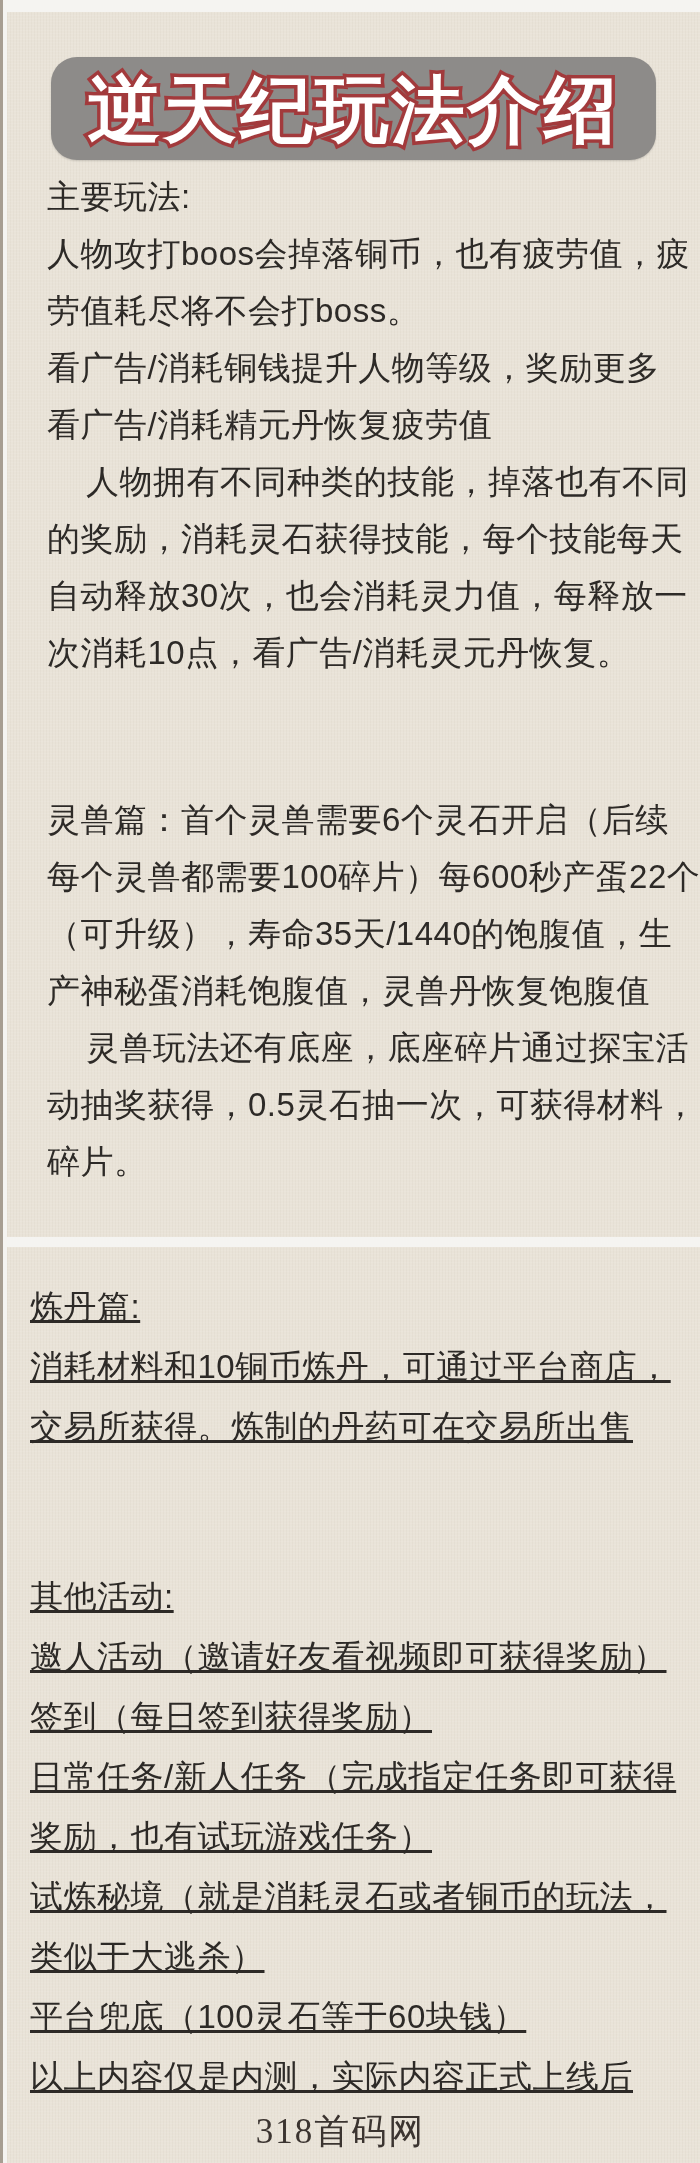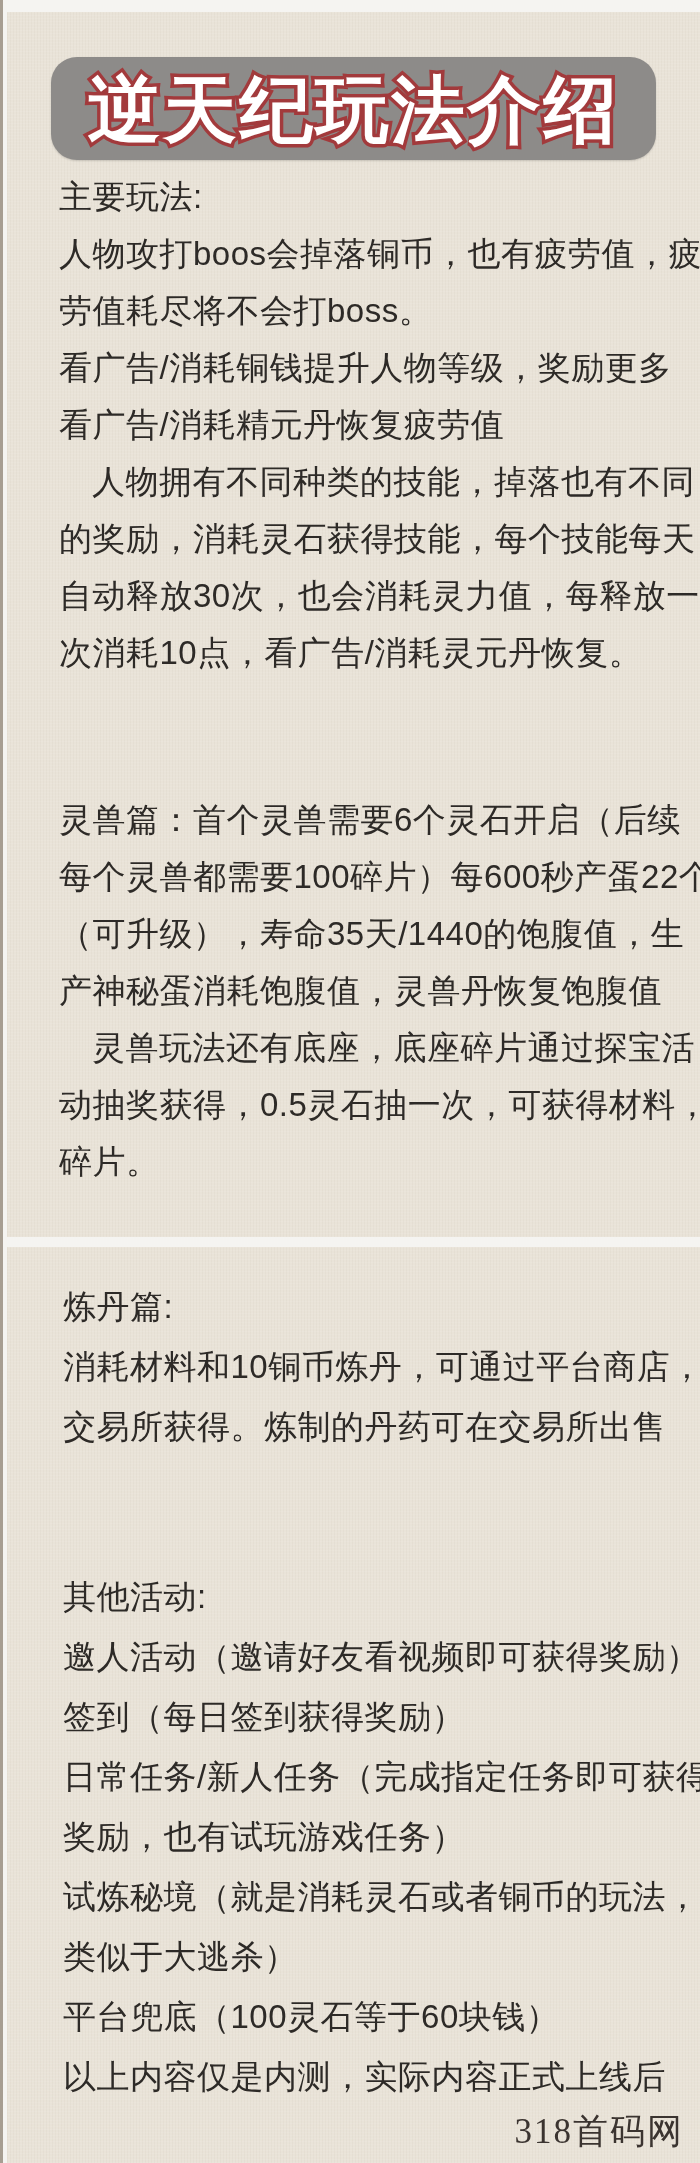--- a/index.html
+++ b/index.html
@@ -65,44 +65,44 @@
     white-space: pre;
     line-height: 1;
     padding-top: 2px;
     text-align: right;
   }
   .lines {
     position: relative;
     color: #2d2a27;
     font-size: 33px;
     white-space: pre;
-    margin-left: 12px;
   }
   #card-main .lines {
     top: 53px;            
     padding-left: 40px;
   }
   #card-main .line { line-height: 57px; height: 57px; }
   #card-secondary .lines {
     padding-top: 30px;
-    padding-left: 44px;
+    padding-left: 23px;
+    text-decoration: underline;
   }
   #card-secondary .line { line-height: 60px; height: 60px; }
   .line { letter-spacing: 0.5px; }
   .line.indent { padding-left: 28px; text-align: center; }
   .line.para-gap { margin-top: 110px; }
   .watermark {
     position: absolute;
     left: 0; right: 0;
     bottom: 8px;
     display: flex;
-    justify-content: flex-end;
+    justify-content: center;
     align-items: baseline;
     gap: 58px;
-    padding-right: 16px;
+    padding-right: 26px;
     font-family: "Liberation Serif", "DejaVu Serif", serif;
     font-size: 35px;
     color: #3b3430;
     letter-spacing: 2px;
   }
 </style>
 </head>
 <body>
 
 <div id="page">

